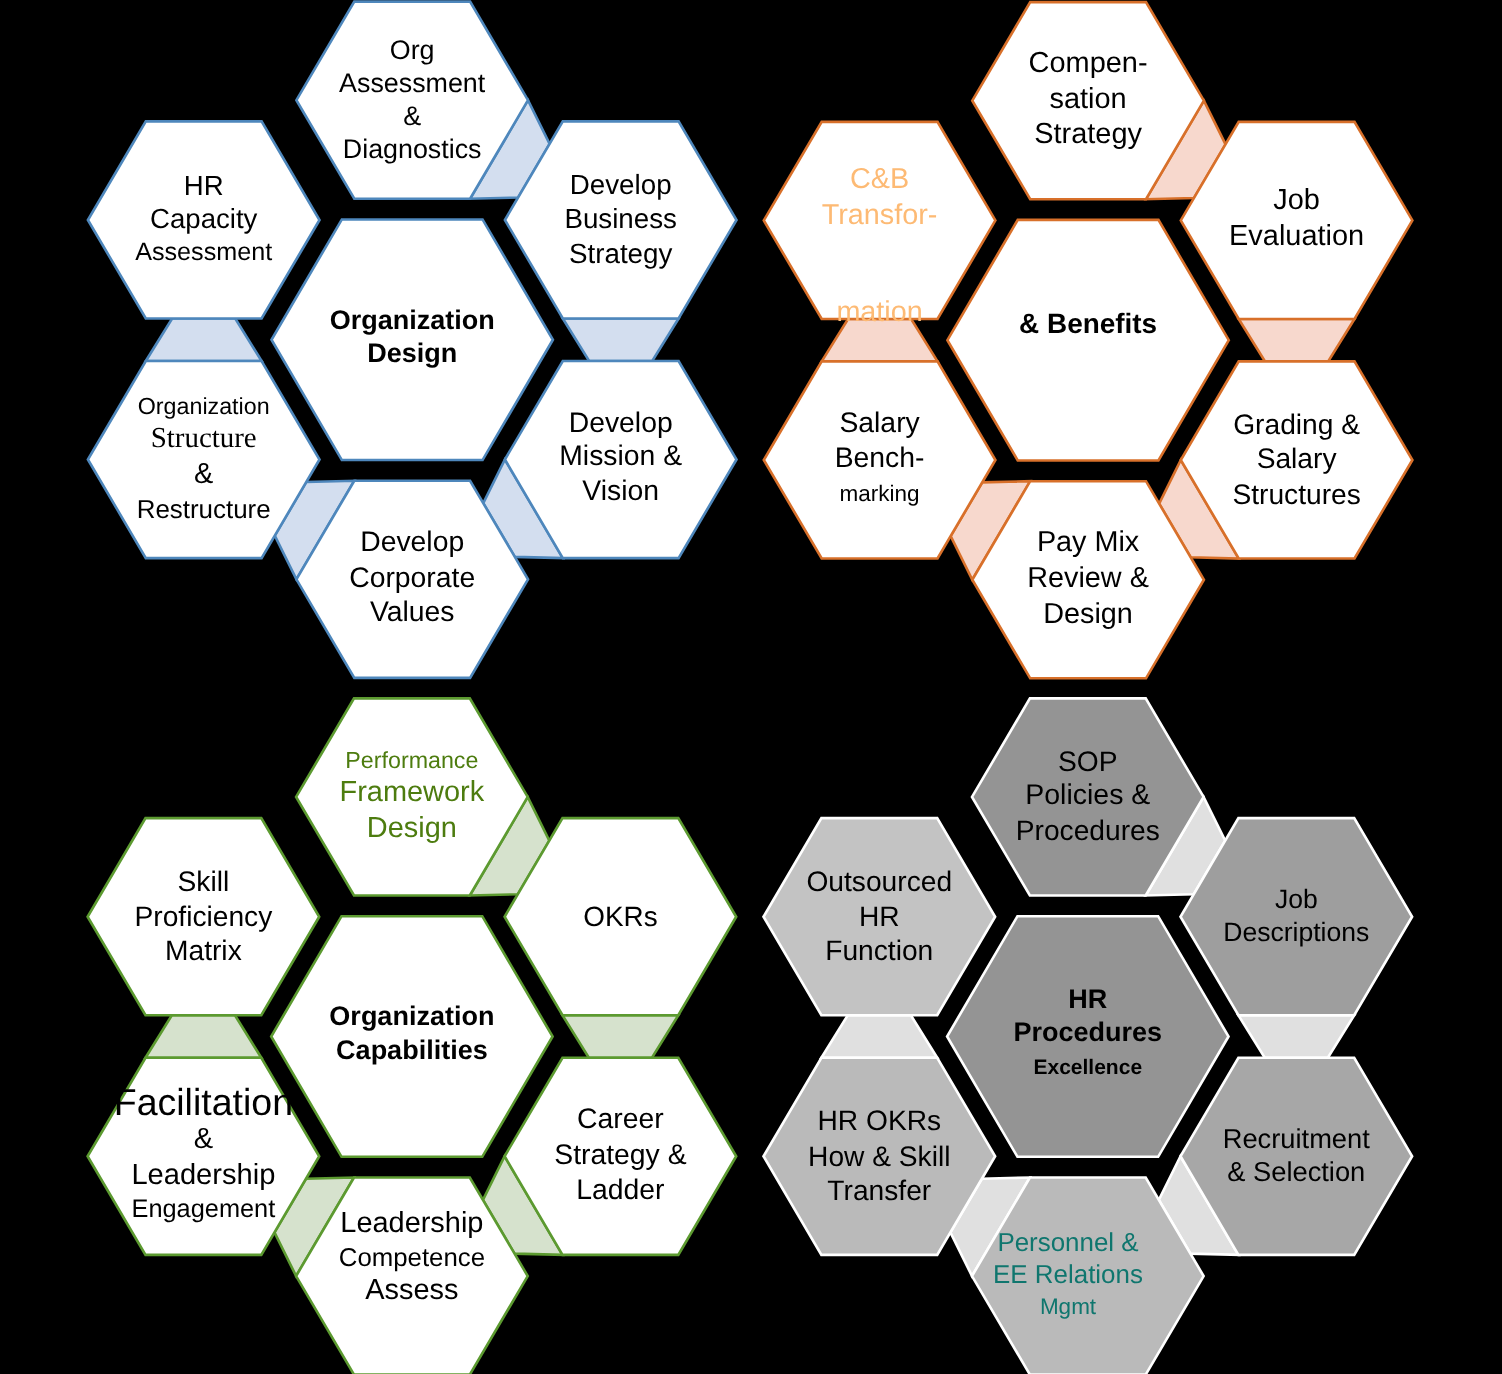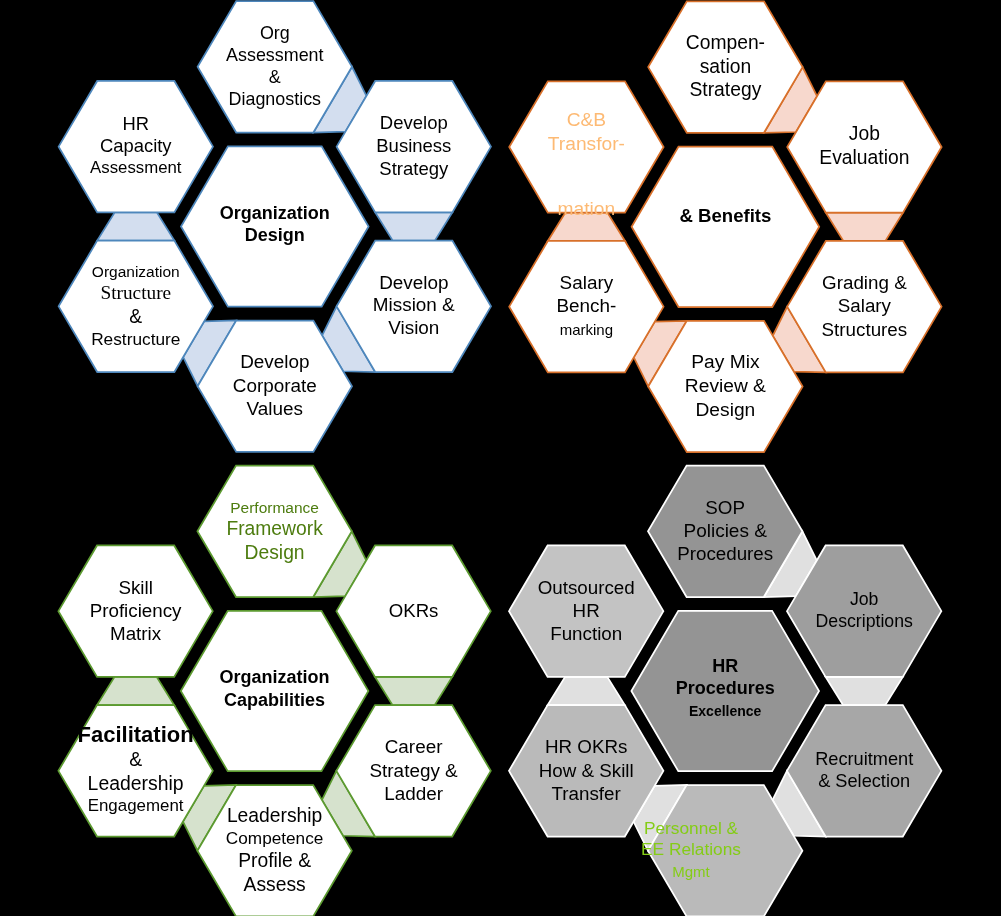--- a/index.html
+++ b/index.html
@@ -163,25 +163,24 @@
       <span class="ln" style="font-size: 18.6px; height: 23.064px; line-height: 23.064px;">OKRs</span>
     </div>
     <div class="hex-label" style="color: rgb(0, 0, 0); left: 303.6px; top: 735.149px;">
       <span class="ln" style="font-size: 18.9px; height: 23.436px; line-height: 23.436px;">Career</span>
       <span class="ln" style="font-size: 18.9px; height: 23.436px; line-height: 23.436px;">Strategy &amp;</span>
       <span class="ln" style="font-size: 18.9px; height: 23.436px; line-height: 23.436px;">Ladder</span>
     </div>
     <div class="hex-label" style="color: rgb(0, 0, 0); left: 164.6px; top: 803.59px;">
       <span class="ln" style="font-size: 19.3px; height: 23.932px; line-height: 23.932px;">Leadership</span>
       <span class="ln" style="font-size: 17.2px; height: 21.328px; line-height: 21.328px;">Competence</span>
-      <span class="ln" style="font-size: 19.3px; height: 23.932px; line-height: 23.932px;">Profile &amp;</span>
       <span class="ln" style="font-size: 19.3px; height: 23.932px; line-height: 23.932px;">Assess</span>
     </div>
     <div class="hex-label" style="color: rgb(0, 0, 0); left: 25.6px; top: 723.398px;">
-      <span class="ln" style="font-size: 22px; height: 24.056px; line-height: 24.056px; font-weight: bold;">Facilitation</span>
+      <span class="ln" style="font-size: 25px; height: 24.056px; line-height: 24.056px;">Facilitation</span>
       <span class="ln" style="font-size: 19.4px; height: 24.056px; line-height: 24.056px;">&amp;</span>
       <span class="ln" style="font-size: 19.4px; height: 24.056px; line-height: 24.056px;">Leadership</span>
       <span class="ln" style="font-size: 16.9px; height: 20.956px; line-height: 20.956px;">Engagement</span>
     </div>
     <div class="hex-label" style="color: rgb(0, 0, 0); left: 25.6px; top: 575.635px;">
       <span class="ln" style="font-size: 18.8px; height: 23.312px; line-height: 23.312px;">Skill</span>
       <span class="ln" style="font-size: 18.8px; height: 23.312px; line-height: 23.312px;">Proficiency</span>
       <span class="ln" style="font-size: 18.8px; height: 23.312px; line-height: 23.312px;">Matrix</span>
     </div>
   </div>
@@ -197,21 +196,21 @@
       <span class="ln" style="font-size: 18.8px; height: 23.312px; line-height: 23.312px;">Procedures</span>
     </div>
     <div class="hex-label" style="color: rgb(0, 0, 0); left: 754.2px; top: 588.658px;">
       <span class="ln" style="font-size: 17.7px; height: 21.948px; line-height: 21.948px;">Job</span>
       <span class="ln" style="font-size: 17.7px; height: 21.948px; line-height: 21.948px;">Descriptions</span>
     </div>
     <div class="hex-label" style="color: rgb(0, 0, 0); left: 754.2px; top: 747.736px;">
       <span class="ln" style="font-size: 18.2px; height: 22.568px; line-height: 22.568px;">Recruitment</span>
       <span class="ln" style="font-size: 18.2px; height: 22.568px; line-height: 22.568px;">&amp; Selection</span>
     </div>
-    <div class="hex-label" style="color: #84cc16; left: 581px; top: 817.979px;">
+    <div class="hex-label" style="color: #0f766e; left: 602px; top: 817.979px;">
       <span class="ln" style="font-size: 17.3px; height: 21.452px; line-height: 21.452px;">Personnel &amp;</span>
       <span class="ln" style="font-size: 17.3px; height: 21.452px; line-height: 21.452px;">EE Relations</span>
       <span class="ln" style="font-size: 15px; height: 21.452px; line-height: 21.452px;">Mgmt</span>
     </div>
     <div class="hex-label" style="color: rgb(0, 0, 0); left: 476.2px; top: 735.335px;">
       <span class="ln" style="font-size: 18.8px; height: 23.312px; line-height: 23.312px;">HR OKRs</span>
       <span class="ln" style="font-size: 18.8px; height: 23.312px; line-height: 23.312px;">How &amp; Skill</span>
       <span class="ln" style="font-size: 18.8px; height: 23.312px; line-height: 23.312px;">Transfer</span>
     </div>
     <div class="hex-label" style="color: rgb(0, 0, 0); left: 476.2px; top: 575.635px;">

